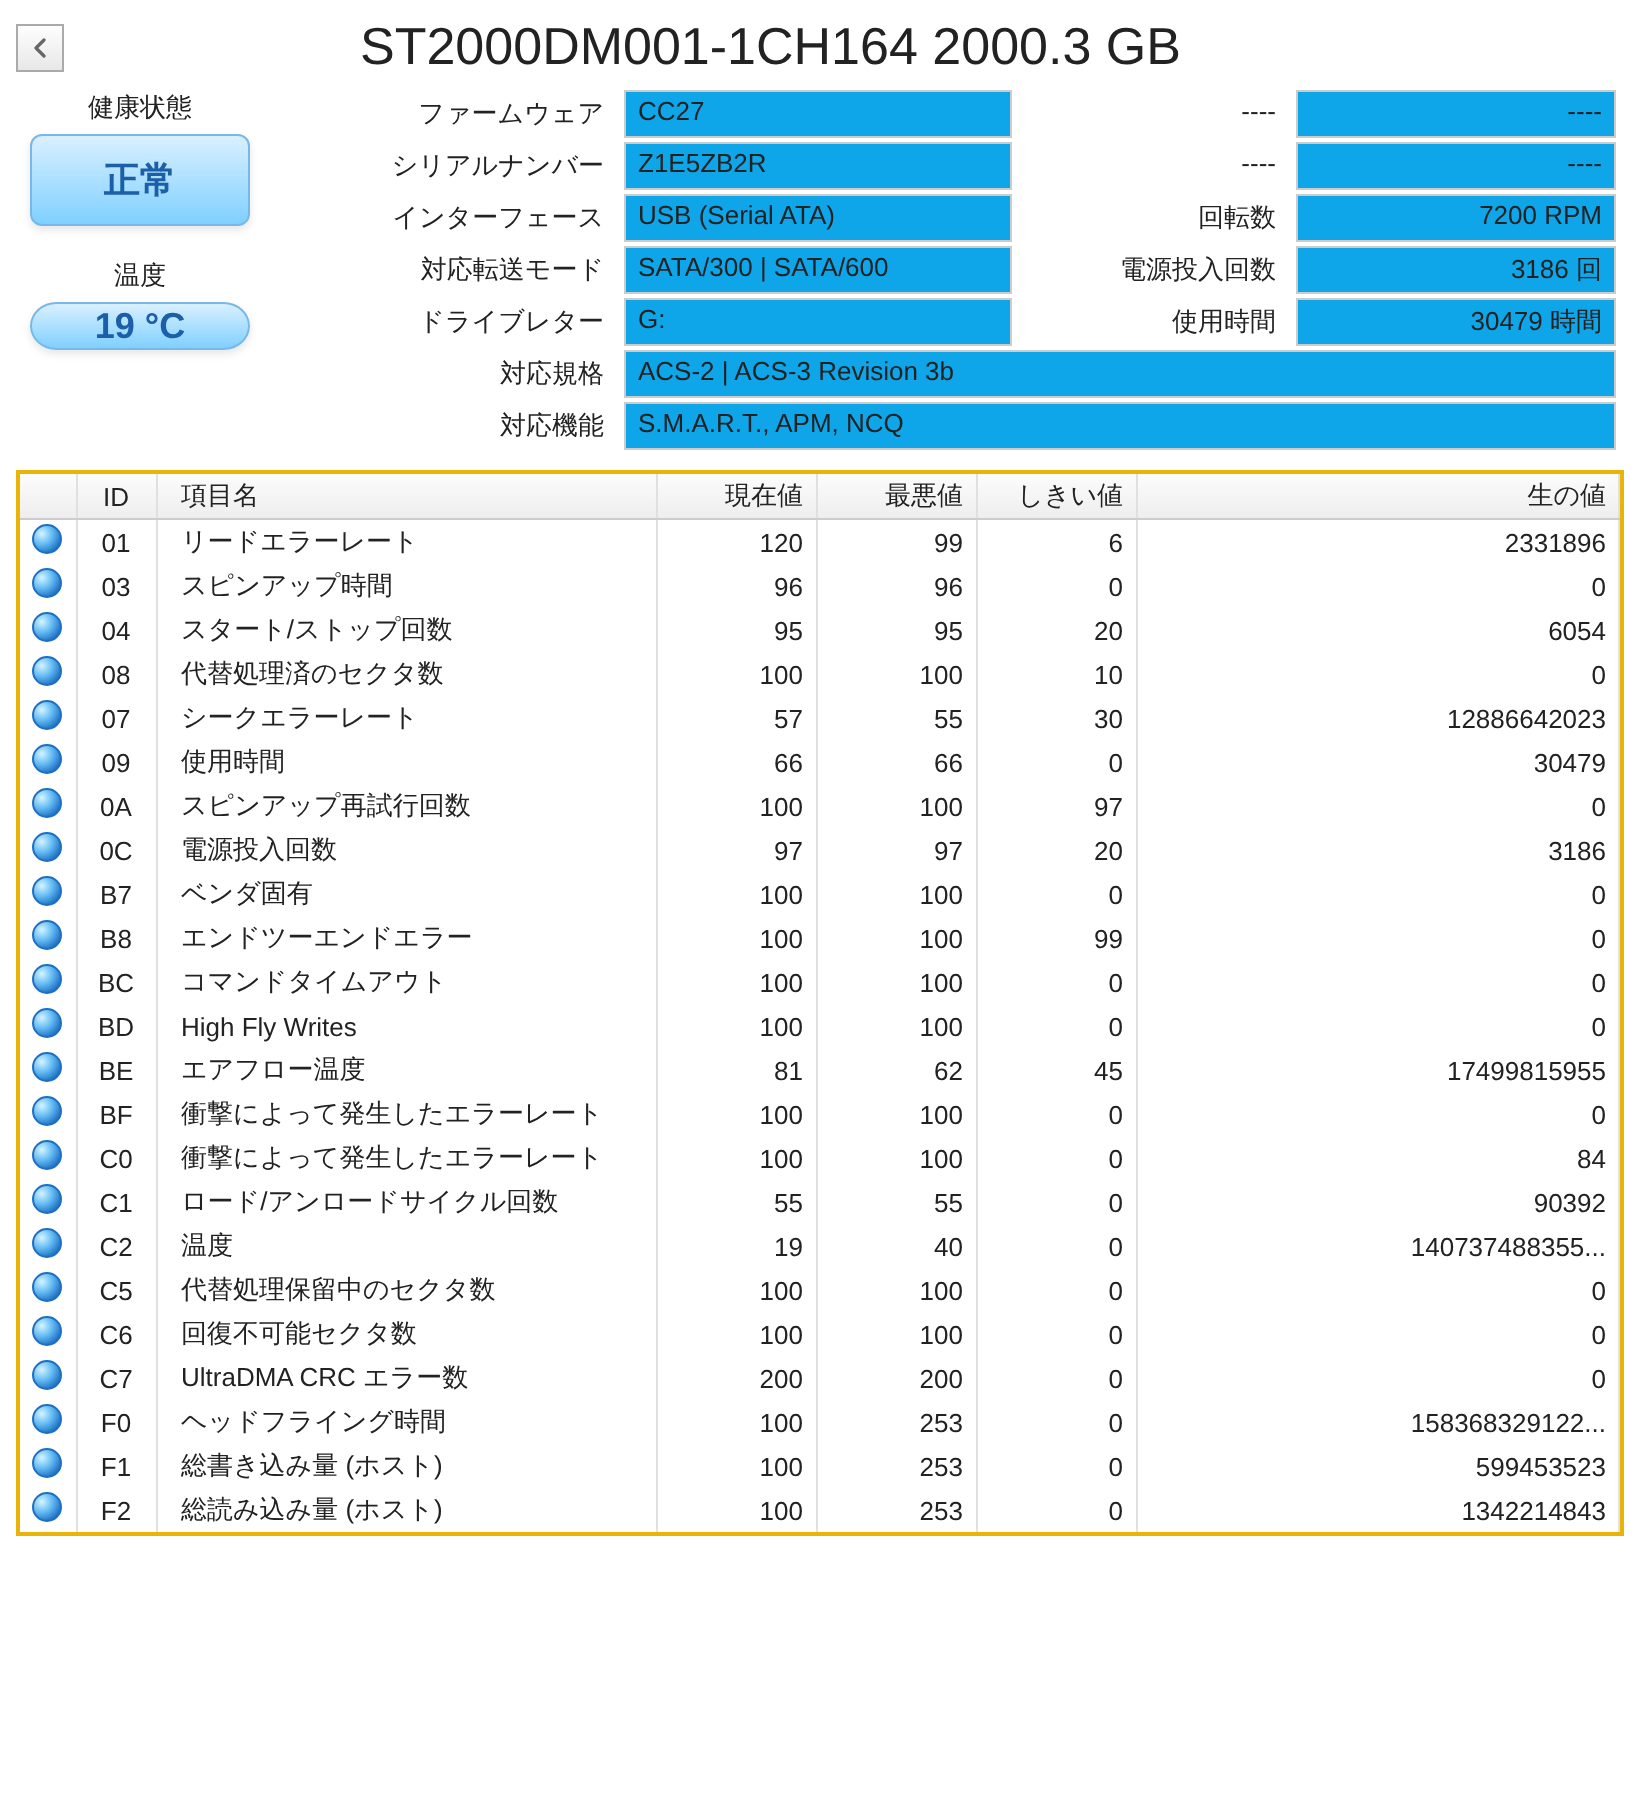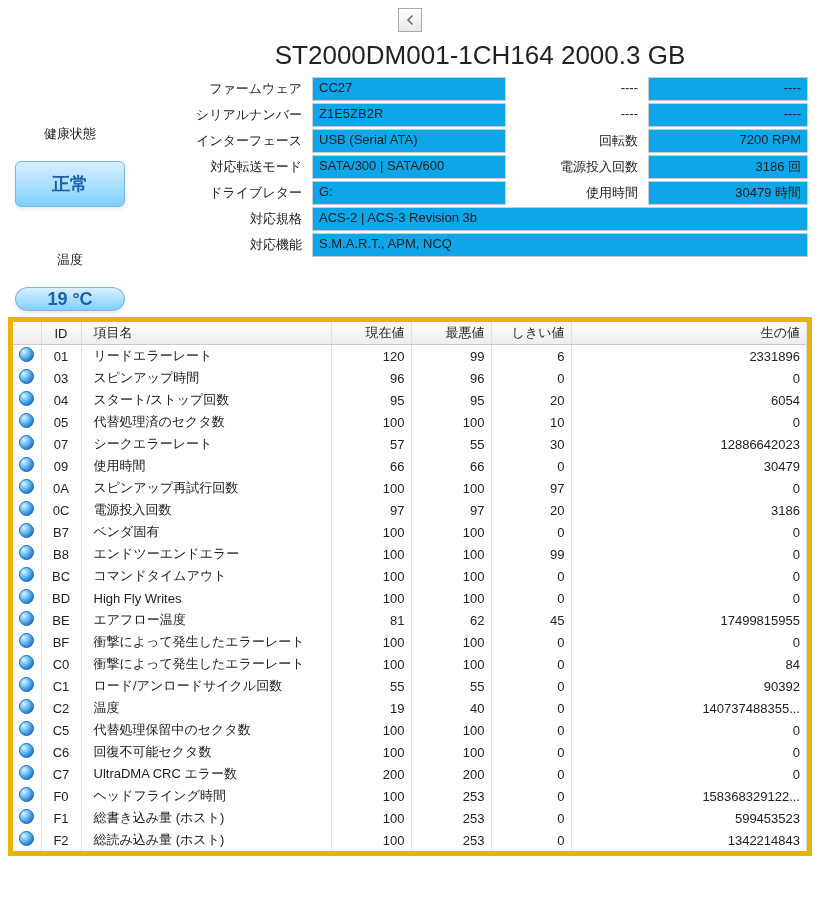--- a/index.html
+++ b/index.html
@@ -5,44 +5,43 @@
   * { box-sizing: border-box; }
   body {
     margin: 0;
     padding: 8px;
     font-family: "Meiryo", "Yu Gothic", "Segoe UI", sans-serif;
     font-size: 13px;
     color: #222;
     background: #fff;
     width: 820px;
   }
-  .top-row { display: flex; align-items: center; gap: 8px; flex-direction: column; }
+  .top-row { display: flex; align-items: center; gap: 8px; }
   .back-btn {
     width: 24px; height: 24px;
     border: 1px solid #aaa;
     background: linear-gradient(#fefefe, #e8e8e8);
     display: flex; align-items: center; justify-content: center;
     cursor: pointer;
   }
   .back-btn svg { width: 10px; height: 10px; }
   .title {
     font-size: 26px;
     font-weight: 400;
     color: #222;
     margin-left: 140px;
   }
   .layout { display: flex; }
   .left-col {
     width: 130px;
     display: flex;
     flex-direction: column;
     align-items: center;
-    gap: 18px;
+    gap: 4px;
     padding-top: 6px;
-    margin-top: 48px;
   }
   .lc-label { font-size: 13px; text-align: center; }
   .badge {
     width: 110px; height: 46px;
     border-radius: 6px;
     border: 1px solid #78b8e8;
     background: linear-gradient(#d9f0ff, #7fd0ff);
     display: flex; align-items: center; justify-content: center;
     font-size: 18px; font-weight: bold;
     color: #1b5fa8;
@@ -70,21 +69,21 @@
   .ig-val {
     border: 1px solid #ccc;
     background: #0ea5e9;
     padding: 2px 6px;
     font-size: 13px;
     white-space: nowrap;
     overflow: hidden;
   }
   .ig-val.r { text-align: right; }
   .wide2 { grid-column: 2 / span 3; }
-  .table-wrap { margin-top: 6px; border: 5px solid #eab308; }
+  .table-wrap { margin-top: 6px; border: 2px solid #eab308; }
   table { width: 100%; border-collapse: collapse; table-layout: fixed; }
   th, td {
     border-right: 1px solid #e0e0e0;
     padding: 2px 6px;
     font-size: 13px;
     white-space: nowrap;
     overflow: hidden;
     text-overflow: ellipsis;
   }
   th {
@@ -201,21 +200,21 @@
           <td class="col-icon"><span class="orb"></span></td>
           <td class="col-id">04</td>
           <td class="col-name">スタート/ストップ回数</td>
           <td class="col-cur r">95</td>
           <td class="col-wor r">95</td>
           <td class="col-thr r">20</td>
           <td class="col-raw r">6054</td>
         </tr>
         <tr>
           <td class="col-icon"><span class="orb"></span></td>
-          <td class="col-id">05</td>
+          <td class="col-id">08</td>
           <td class="col-name">代替処理済のセクタ数</td>
           <td class="col-cur r">100</td>
           <td class="col-wor r">100</td>
           <td class="col-thr r">10</td>
           <td class="col-raw r">0</td>
         </tr>
         <tr>
           <td class="col-icon"><span class="orb"></span></td>
           <td class="col-id">07</td>
           <td class="col-name">シークエラーレート</td>

